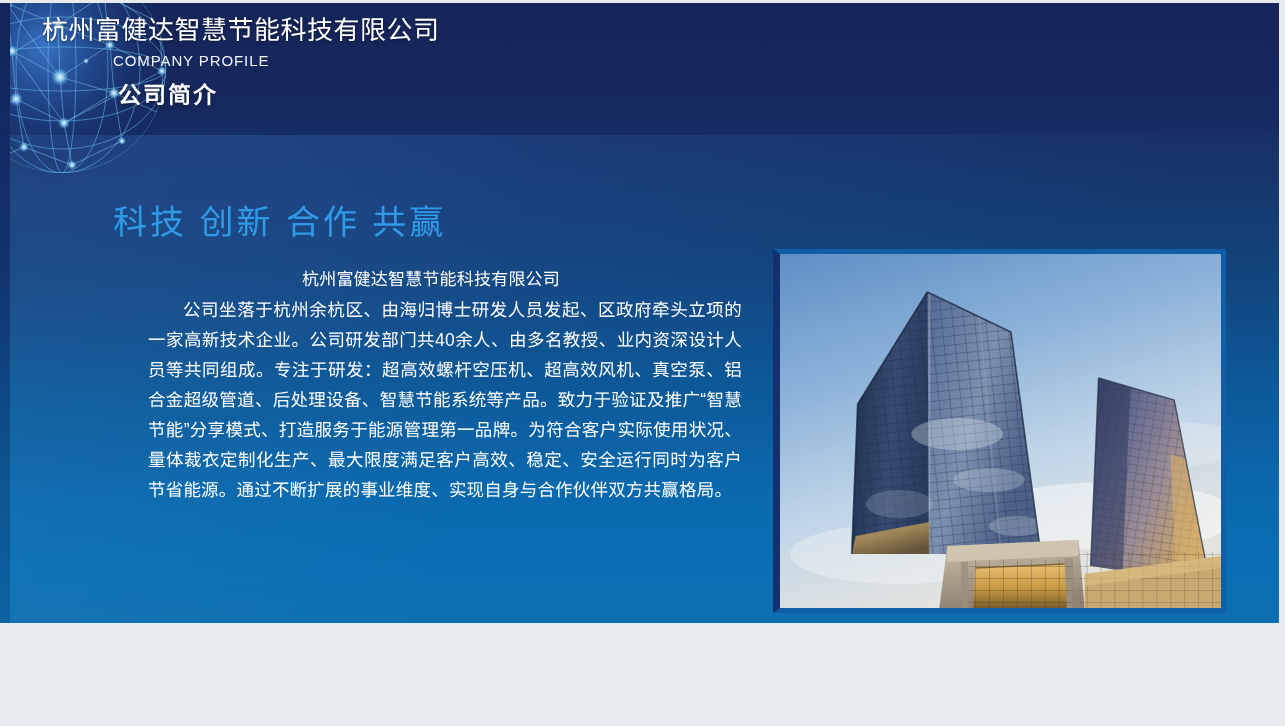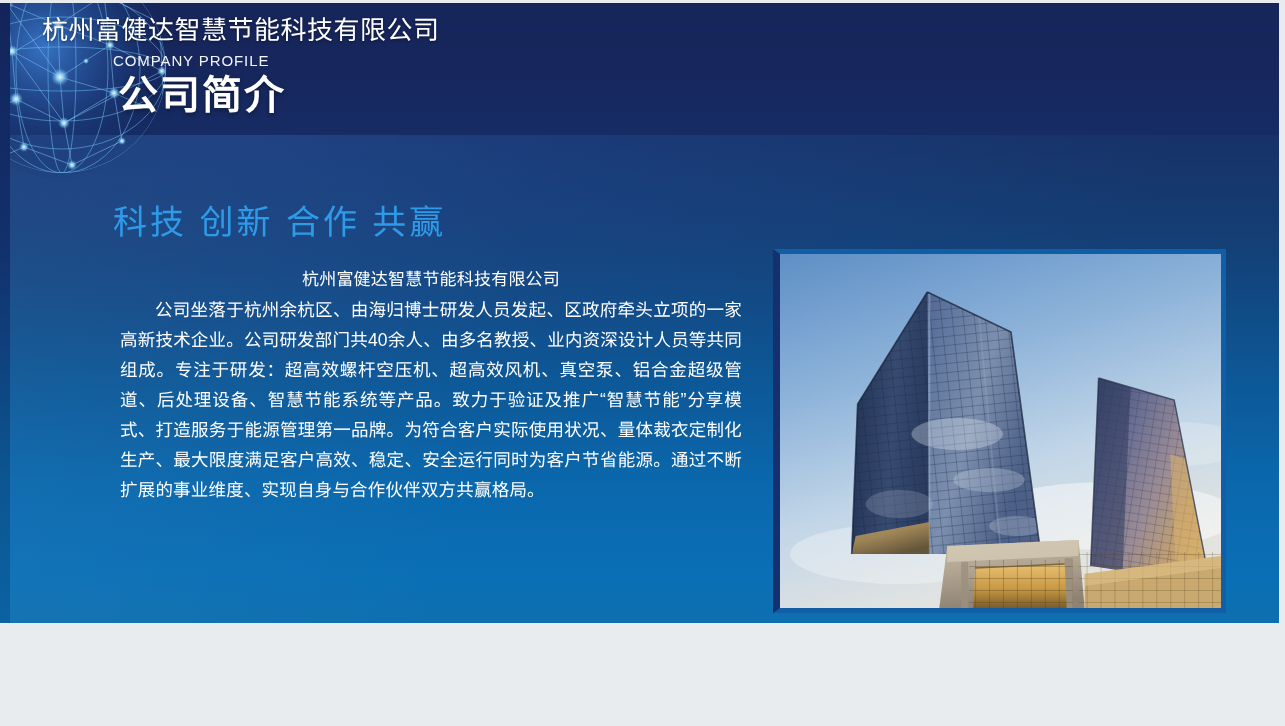--- a/index.html
+++ b/index.html
@@ -101,21 +101,21 @@
     line-height: 18px;
     color: #f2f5fa;
     letter-spacing: .9px;
     font-weight: 400;
     white-space: nowrap;
   }
   .hdr-cn {
     position: absolute;
     left: 118px;
     top: 71px;
-    font-size: 40px;
+    font-size: 23px;
     line-height: 42px;
     font-weight: 700;
     color: #ffffff;
     letter-spacing: 2px;
     white-space: nowrap;
     text-shadow: 0 2px 5px rgba(0,0,0,.40);
   }
 
   
   #tagline {
@@ -147,20 +147,21 @@
     text-align: center;
     font-size: 17px;
     line-height: 30px;
     white-space: nowrap;
   }
   #body-copy .bc-para {
     display: block;
     text-indent: 2em;
     text-align: justify;
     text-justify: inter-ideograph;
+    margin-left: 28px;
   }
 
   
   #photo-frame {
     position: absolute;
     left: 773px;
     top: 246px;
     width: 453px;
     height: 364px;
     z-index: 5;

